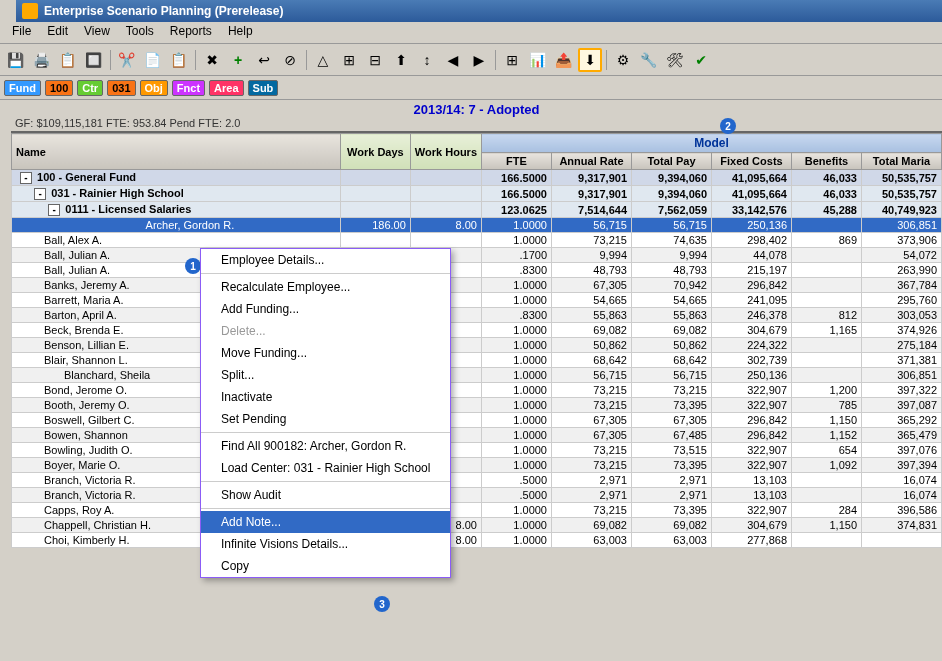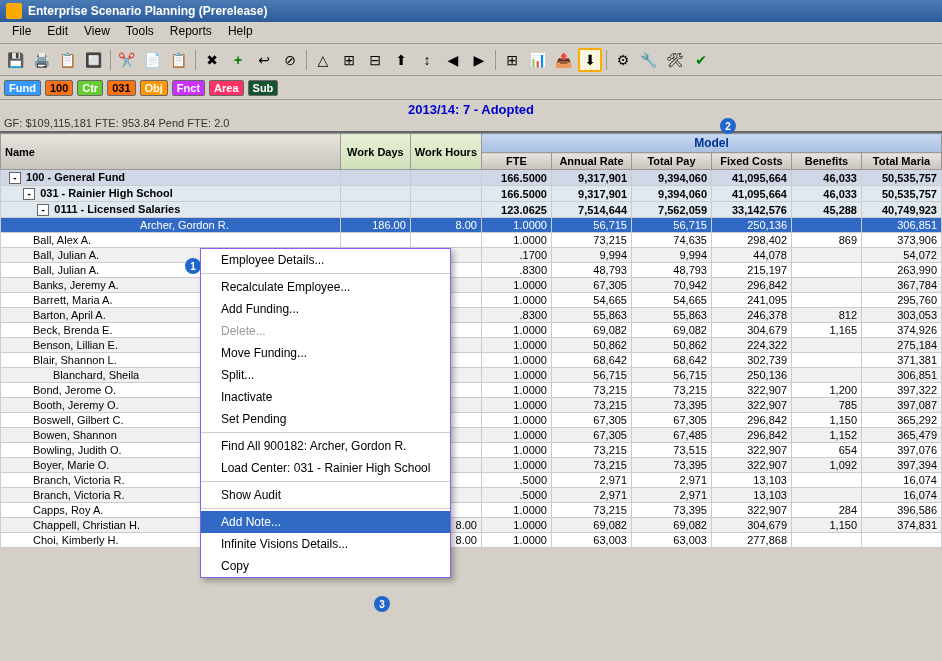--- a/index.html
+++ b/index.html
@@ -1,19 +1,19 @@
 <!DOCTYPE html>
 <html><head>
   <meta charset="utf-8">
   <style>
     * { margin: 0; padding: 0; box-sizing: border-box; }
     body { font-family: 'Segoe UI', Tahoma, Geneva, Verdana, sans-serif; font-size: 11px; background: #d4d0c8; width: 942px; height: 661px; overflow: hidden; }
 
     
-    #title-bar { background: linear-gradient(to bottom, #4a7bb5, #2c5a9a); color: white; height: 22px; display: flex; align-items: center; padding: 0 6px; font-size: 12px; font-weight: bold; }
+    #title-bar { background: linear-gradient(to bottom, #4a7bb5, #2c5a9a); color: white; height: 22px; display: flex; align-items: center; padding: 0 6px; font-size: 12px; font-weight: bold; margin-left: 16px; }
     #title-bar .icon { width: 16px; height: 16px; background: #ffaa00; border-radius: 2px; margin-right: 6px; display: inline-block; }
 
     
     #menu-bar { background: #d4d0c8; border-bottom: 1px solid #999; height: 22px; display: flex; align-items: flex-start; padding: 0 4px; }
     .menu-item { padding: 2px 8px; cursor: pointer; font-size: 12px; }
 
     
     #toolbar { background: #d4d0c8; border-bottom: 1px solid #999; height: 32px; display: flex; align-items: center; padding: 2px 4px; gap: 2px; }
     .tb-btn { width: 24px; height: 24px; background: #d4d0c8; border: 1px solid transparent; display: flex; align-items: center; justify-content: center; cursor: pointer; font-size: 14px; border-radius: 2px; }
     .tb-sep { width: 1px; height: 20px; background: #999; margin: 0 2px; }
@@ -21,24 +21,24 @@
 
     
     #filter-bar { background: #d4d0c8; border-bottom: 1px solid #999; height: 24px; display: flex; align-items: center; padding: 2px 4px; gap: 4px; }
     .filter-tag { padding: 1px 4px; border-radius: 2px; font-size: 11px; font-weight: bold; cursor: pointer; border: 1px solid #666; }
     .tag-fund { background: #3399ff; color: white; }
     .tag-num { background: #f97316; color: black; border-color: #666; }
     .tag-ctr { background: #66cc33; color: white; }
     .tag-obj { background: #ff9900; color: white; }
     .tag-fnct { background: #cc33ff; color: white; }
     .tag-area { background: #ff3366; color: white; }
-    .tag-sub { background: #14532d; color: white; }
-
-    
-    #main { display: flex; flex-direction: column; height: calc(661px - 22px - 22px - 32px - 24px); }
+    .tag-sub { background: #0369a1; color: white; }
+
+    
+    #main { display: flex; flex-direction: column; height: calc(661px - 22px - 22px - 32px - 24px); margin-left: 11px; }
     #header-row { background: #d4d0c8; border-bottom: 2px solid #666; padding: 2px 4px; display: flex; flex-direction: column; }
     #period-title { color: #0000cc; font-weight: bold; font-size: 13px; text-align: center; }
     #period-sub { font-size: 11px; color: #333; }
     #grid { width: 100%; overflow: auto; }
     table { border-collapse: collapse; width: 100%; font-size: 11px; }
     th { background: linear-gradient(to bottom, #e8e4de, #c8c4bc); border: 1px solid #999; padding: 2px 4px; white-space: nowrap; font-weight: bold; text-align: center; position: sticky; top: 0; z-index: 10; }
     th.col-model { background: linear-gradient(to bottom, #c8d8f0, #a8c0e0); color: #003399; font-size: 12px; text-align: center; }
     td { border: 1px solid #ccc; padding: 1px 4px; white-space: nowrap; }
     tr:nth-child(even) td { background: #f0f0f0; }
     tr:nth-child(odd) td { background: white; }

